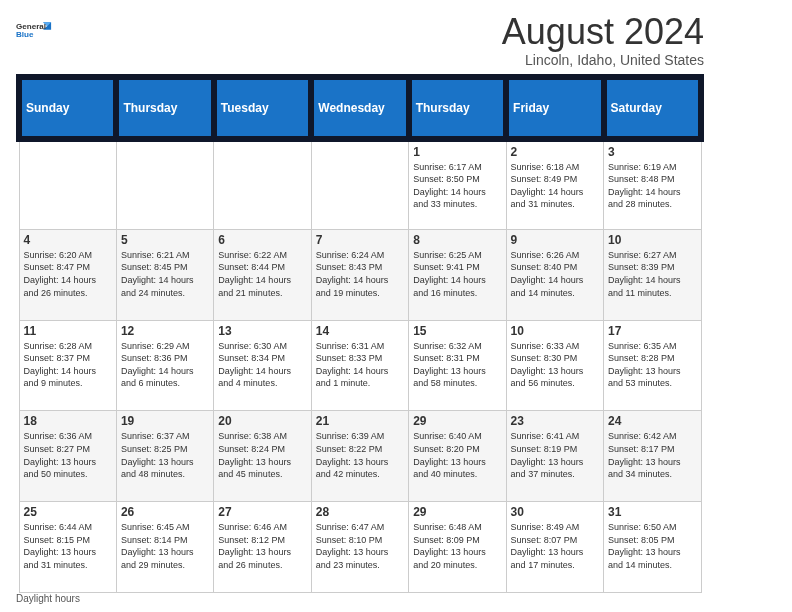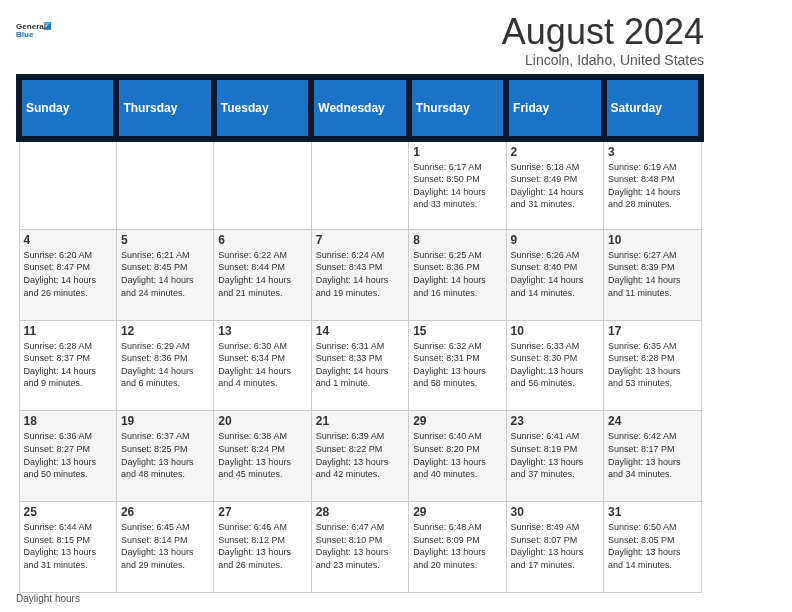--- a/index.html
+++ b/index.html
@@ -175,21 +175,21 @@
           <td>
             <span class="day-number">7</span>
             <div class="day-info">Sunrise: 6:24 AM
 Sunset: 8:43 PM
 Daylight: 14 hours
 and 19 minutes.</div>
           </td>
           <td>
             <span class="day-number">8</span>
             <div class="day-info">Sunrise: 6:25 AM
-Sunset: 8:36 PM
+Sunset: 9:41 PM
 Daylight: 14 hours
 and 16 minutes.</div>
           </td>
           <td>
             <span class="day-number">9</span>
             <div class="day-info">Sunrise: 6:26 AM
 Sunset: 8:40 PM
 Daylight: 14 hours
 and 14 minutes.</div>
           </td>

